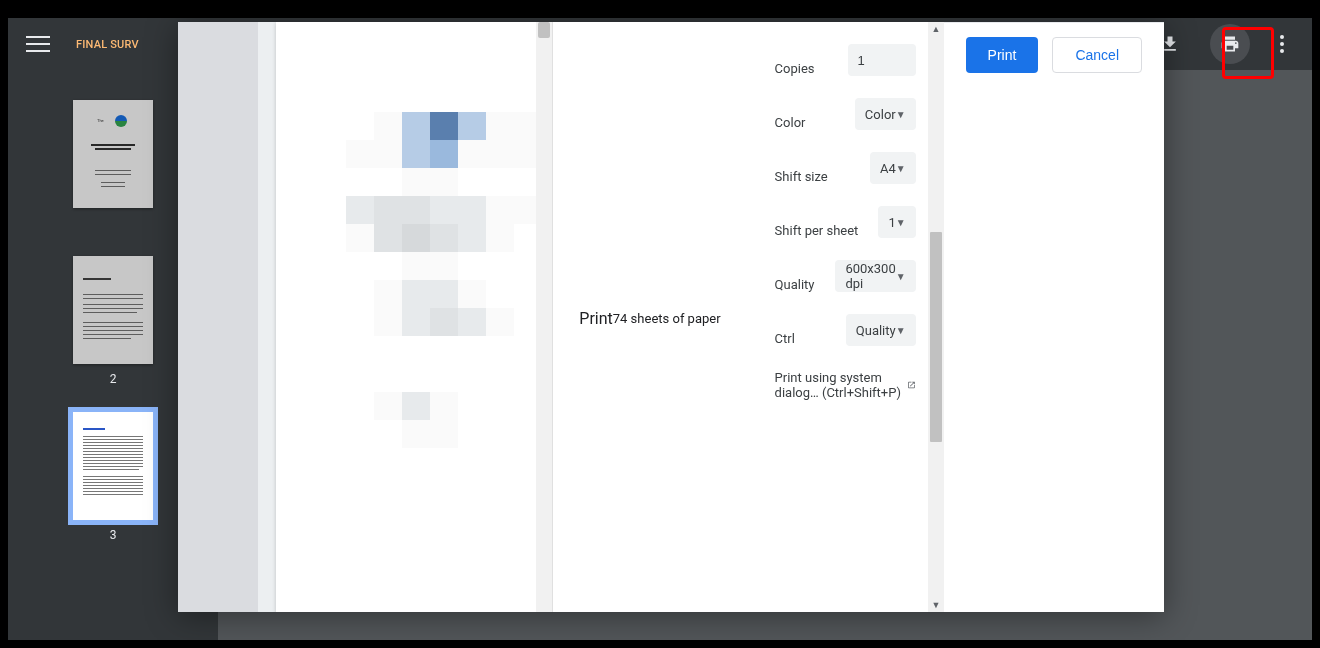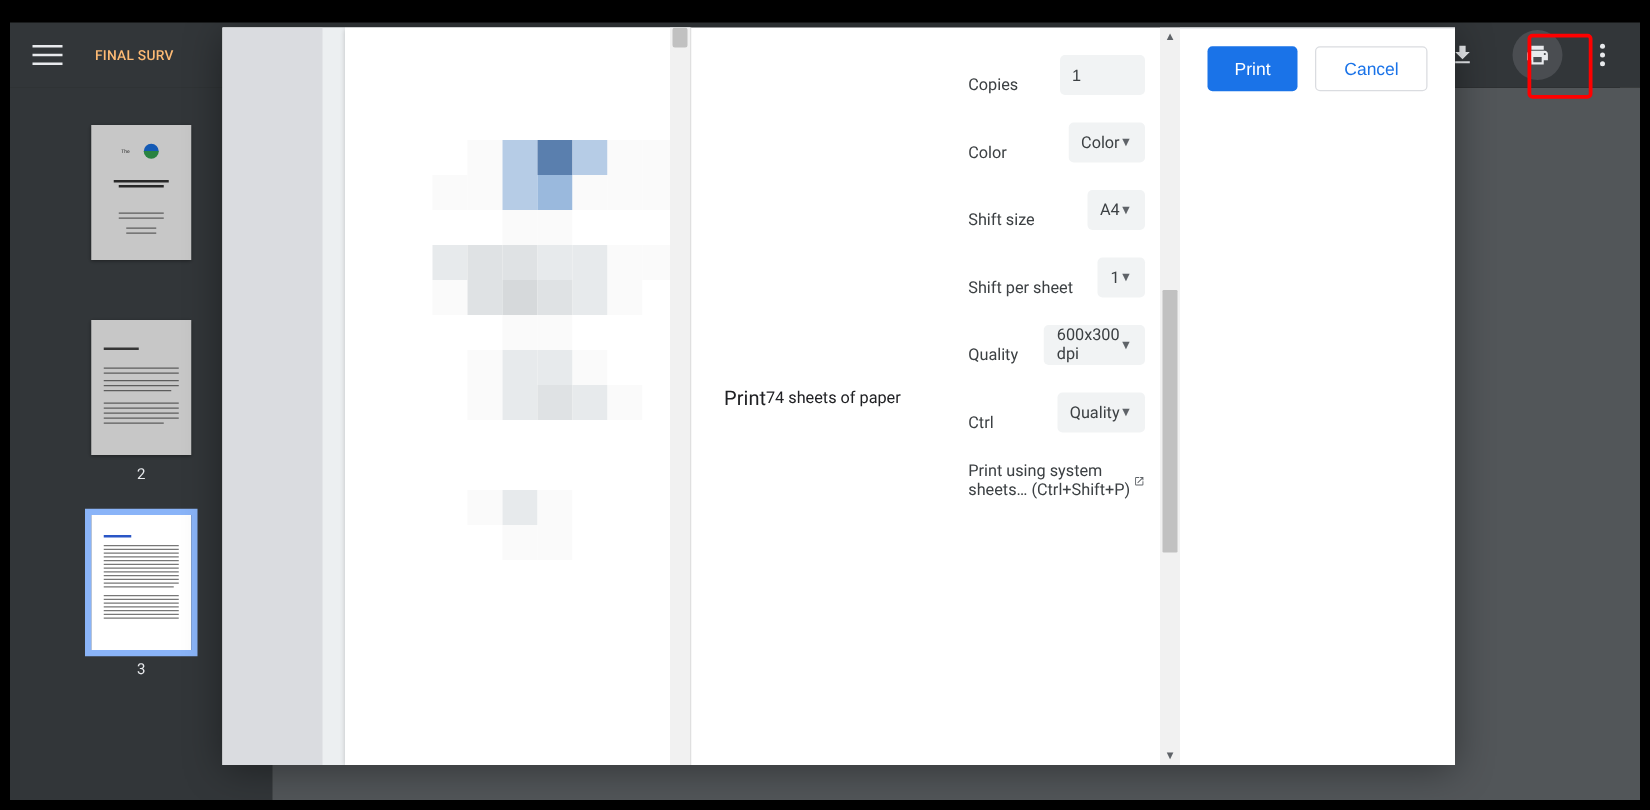--- a/index.html
+++ b/index.html
@@ -317,21 +317,21 @@
           <div class="row-label">Ctrl</div>
           <div class="row-control">
                 <div class="ctl">
                   <span>Quality</span>
                   <span class="chev">▼</span>
                 </div>
               </div>
         </div>
 
         <div class="sys-row">
-          <span>Print using system sheets… (Ctrl+Shift+P)</span>
+          <span>Print using system dialog… (Ctrl+Shift+P)</span>
           <svg class="open-icon" width="16" height="16" viewBox="0 0 24 24" fill="#5f6368">
                 <path d="M19 19H5V5h7V3H5a2 2 0 0 0-2 2v14a2 2 0 0 0 2 2h14c1.1 0 2-.9 2-2v-7h-2v7zM14 3v2h3.59l-9.83 9.83 1.41 1.41L19 6.41V10h2V3h-7z"></path>
               </svg>
         </div>
 
         <div class="settings-scroll">
           <span class="arrow" style="top:2px">▲</span>
           <div class="thumb-sb"></div>
           <span class="arrow" style="bottom:2px">▼</span>
         </div>

